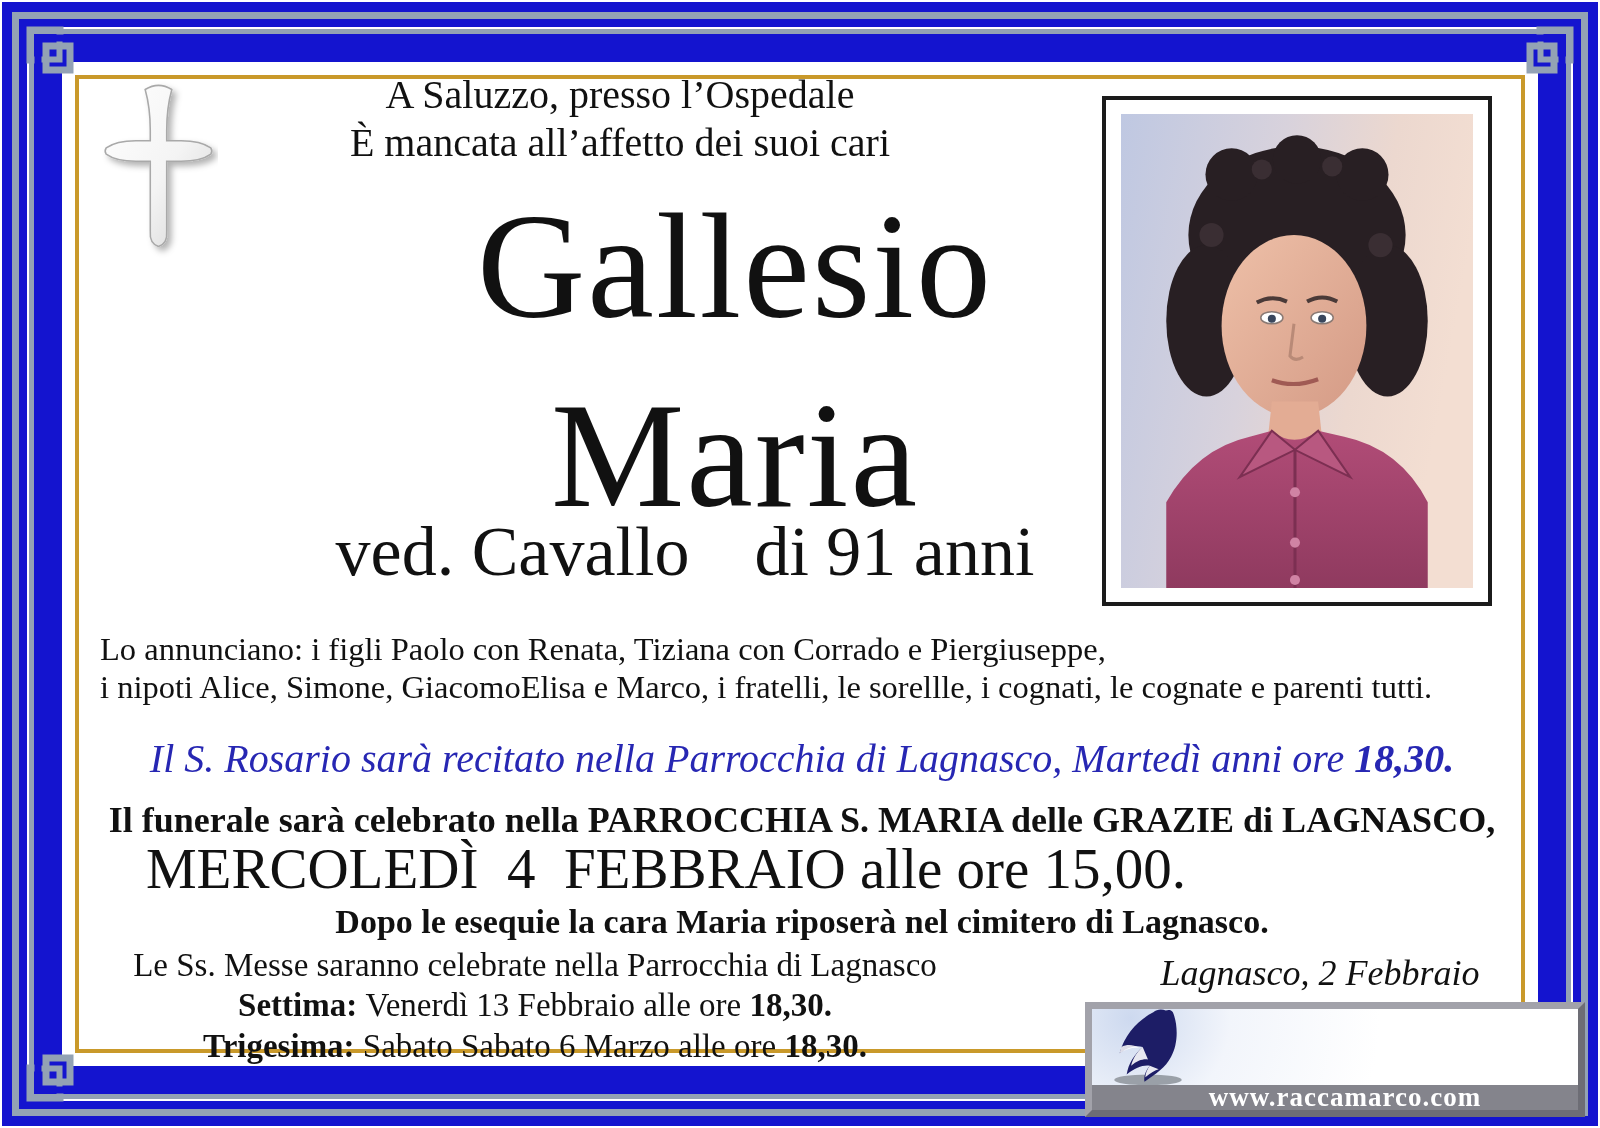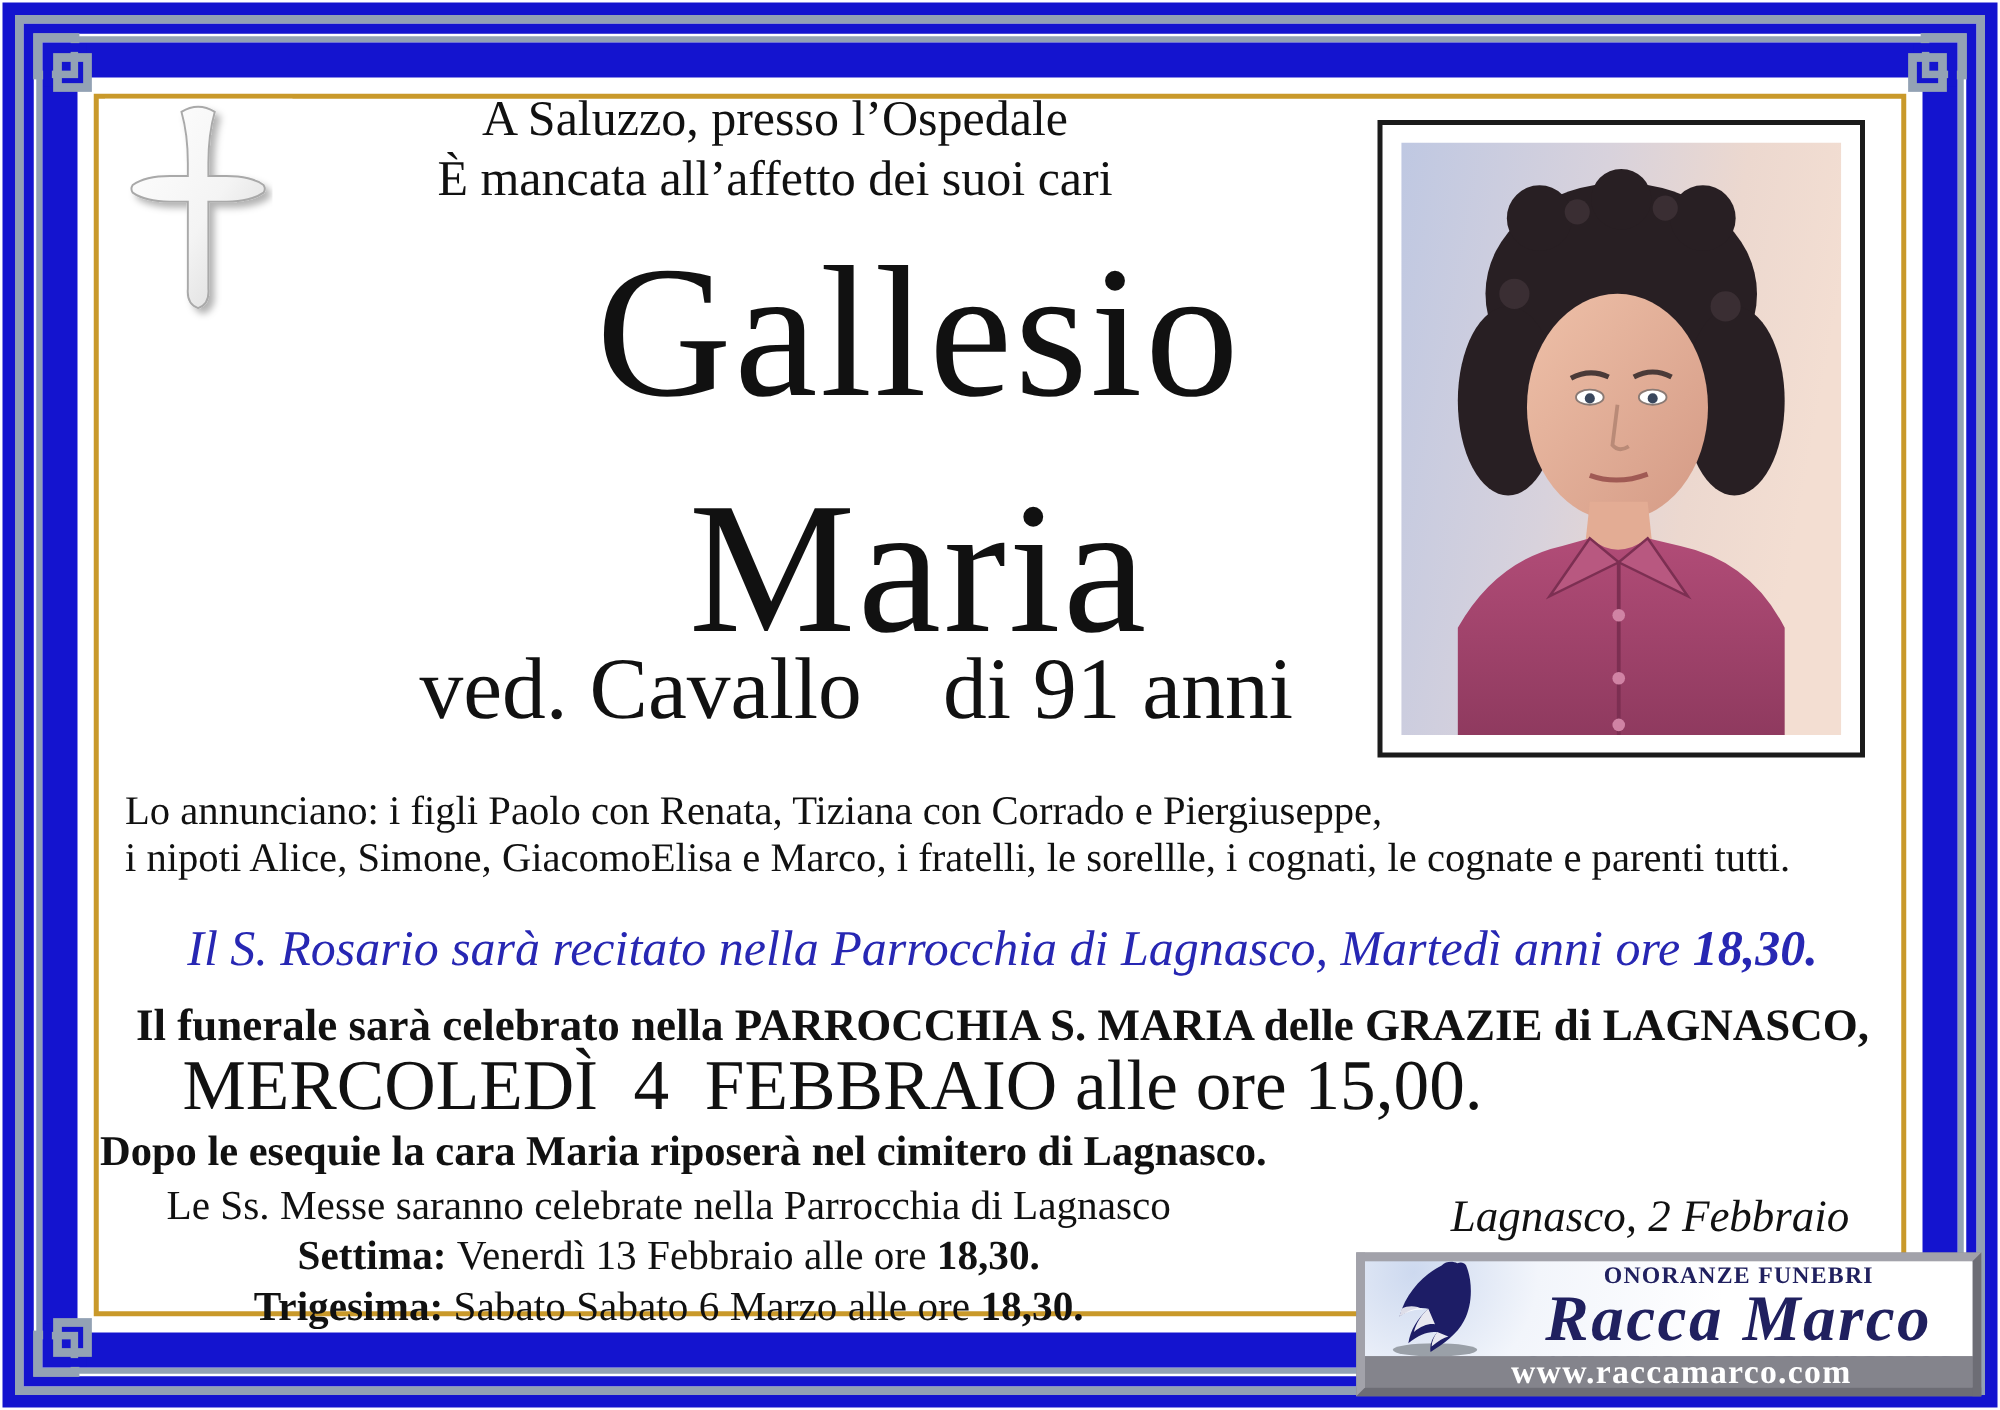--- a/index.html
+++ b/index.html
@@ -38,21 +38,21 @@
     gap:65px; font-size:70px;}
   .announce{left:100px; top:630px; width:1460px; font-size:32.5px; line-height:1.18;
     white-space:nowrap;}
   .rosary{left:80px; top:735px; width:1444px; text-align:center; font-size:40px;
     font-style:italic; color:#2727b3; white-space:nowrap;}
   .rosary .time{font-weight:bold;}
   .funeral{left:80px; top:799px; width:1444px; text-align:center; font-size:36px;
     font-weight:bold; white-space:nowrap;}
   .mercoledi{left:80px; top:836px; width:1172px; text-align:center; font-size:57px;
     font-weight:normal; white-space:pre-wrap;}
-  .dopo{left:80px; top:903px; width:1444px; text-align:left; font-size:34px; font-weight:bold;}
+  .dopo{left:80px; top:903px; width:1444px; text-align:center; font-size:34px; font-weight:bold;}
   .messe{left:90px; top:945px; width:890px; text-align:center; font-size:33px;
     line-height:1.22; white-space:nowrap; z-index:6;}
   .messe b{font-weight:bold;}
   .dateline{left:1130px; top:952px; width:380px; text-align:center; font-size:36px;
     font-style:italic;}
   
   .logo-box{position:absolute; left:1085px; top:1002px; width:500px; height:115px;
     box-sizing:border-box; z-index:10;
     border:7px solid; border-color:#a2a2aa #6d6d75 #6d6d75 #a2a2aa; background:#898991;
     display:flex; flex-direction:column;}
@@ -212,22 +212,17 @@
     <div class="logo-main">
       <div class="logo-icon">
         <svg width="92" height="80" viewBox="0 0 100 90">
           <ellipse cx="50" cy="82" rx="38" ry="6" fill="#9aa0a8"></ellipse>
           <path fill="#1d1d66" d="M70,4 C66,2 60,2 56,6 C40,14 24,30 18,52 C28,45 36,43 44,45 C34,54 28,64 26,76 C36,68 44,65 52,66 C47,72 45,78 46,84 C58,76 70,68 76,56 C84,42 84,20 78,6 C76,3 73,3 70,4 Z"></path>
           <path fill="#ffffff" d="M44,45 C38,50 33,58 31,66 C38,60 45,58 50,59 Z" opacity="0.9"></path>
           <path fill="#ffffff" d="M52,66 C49,70 47,75 47,79 C53,74 58,71 62,70 Z" opacity="0.9"></path>
           <path fill="#ffffff" d="M18,52 C26,47 33,45 40,46 C33,42 26,42 20,45 Z" opacity="0.85"></path>
         </svg>
       </div>
-      <div class="logo-text">
-        <div class="logo-type">ONORANZE FUNEBRI</div>
-        <div class="logo-name">Racca Marco</div>
-        <div class="logo-phones">0175 85426   -   335 1038606</div>
-      </div>
     </div>
     <div class="logo-webbar">www.raccamarco.com</div>
   </div>
 
 </div>
 
 </body></html>

